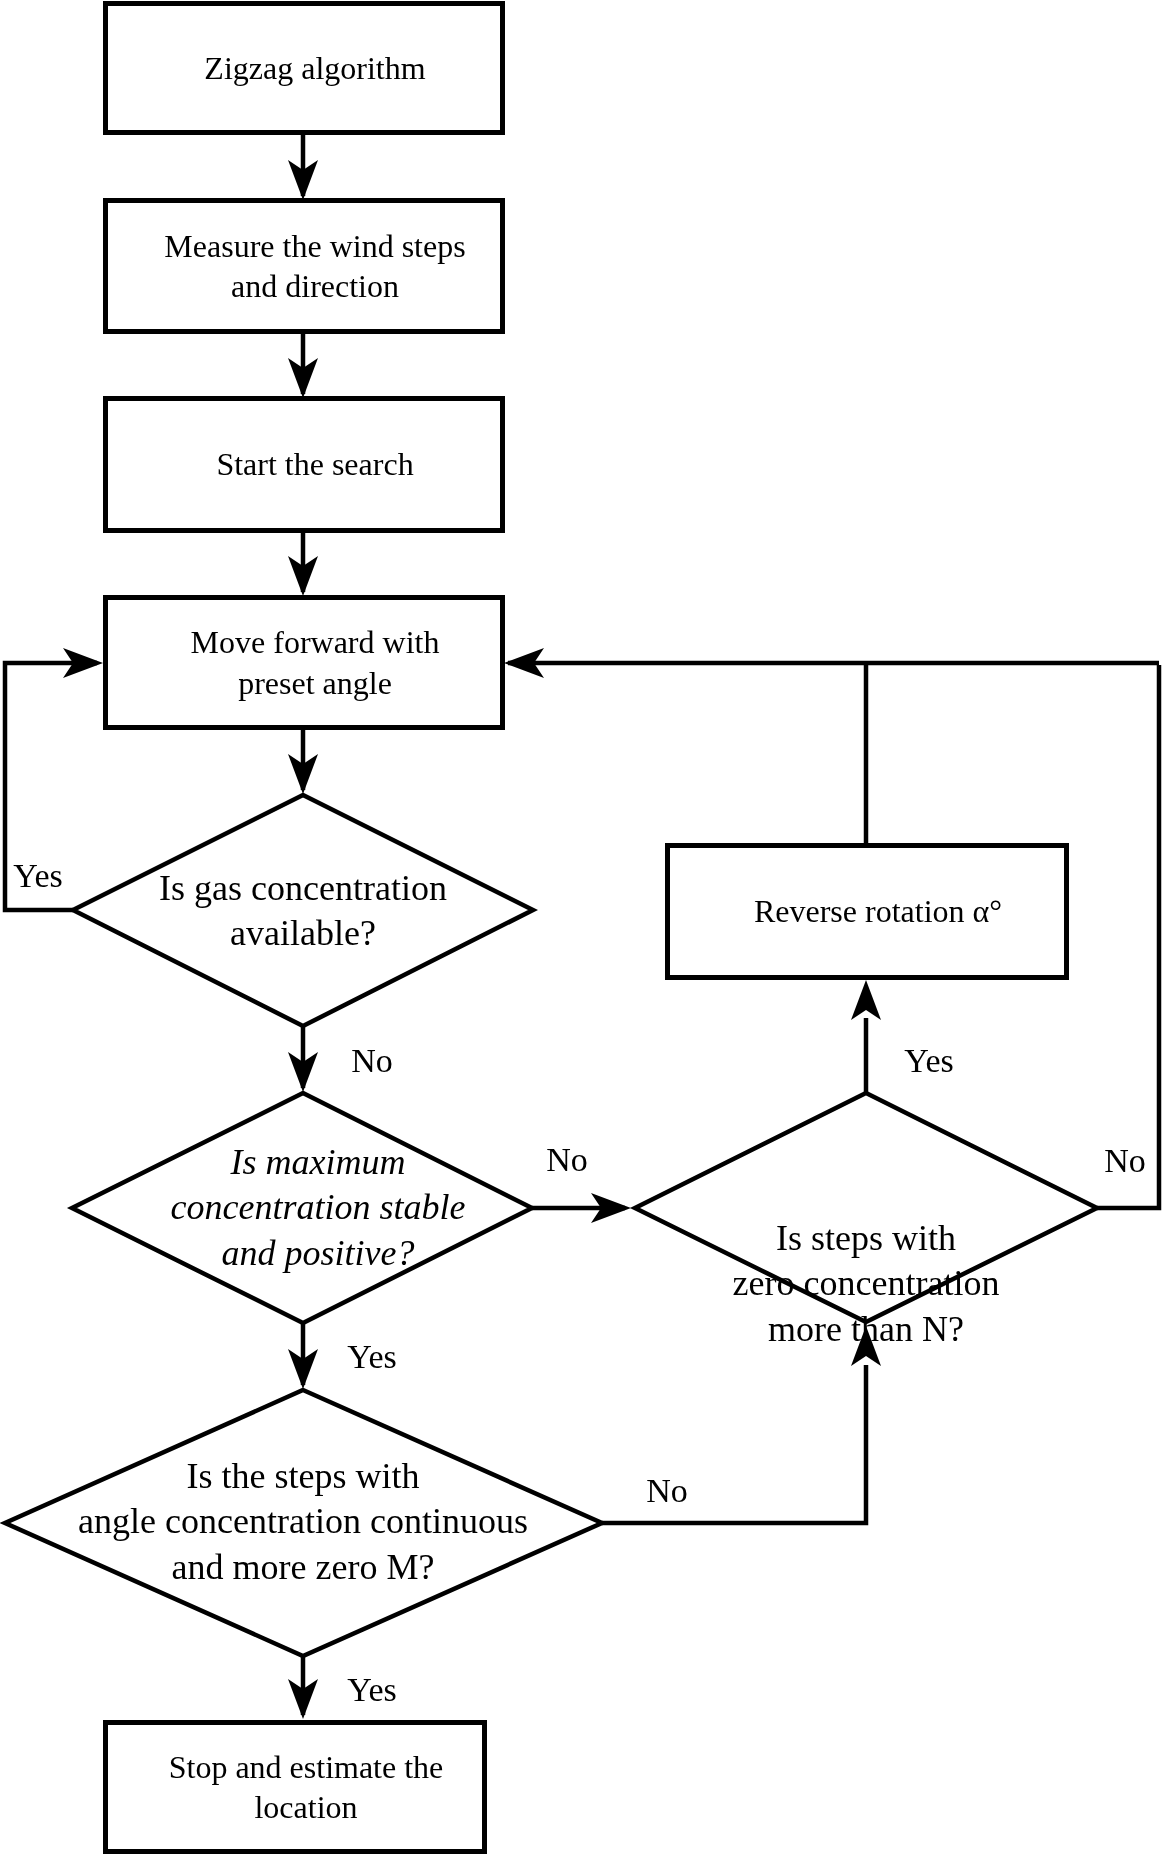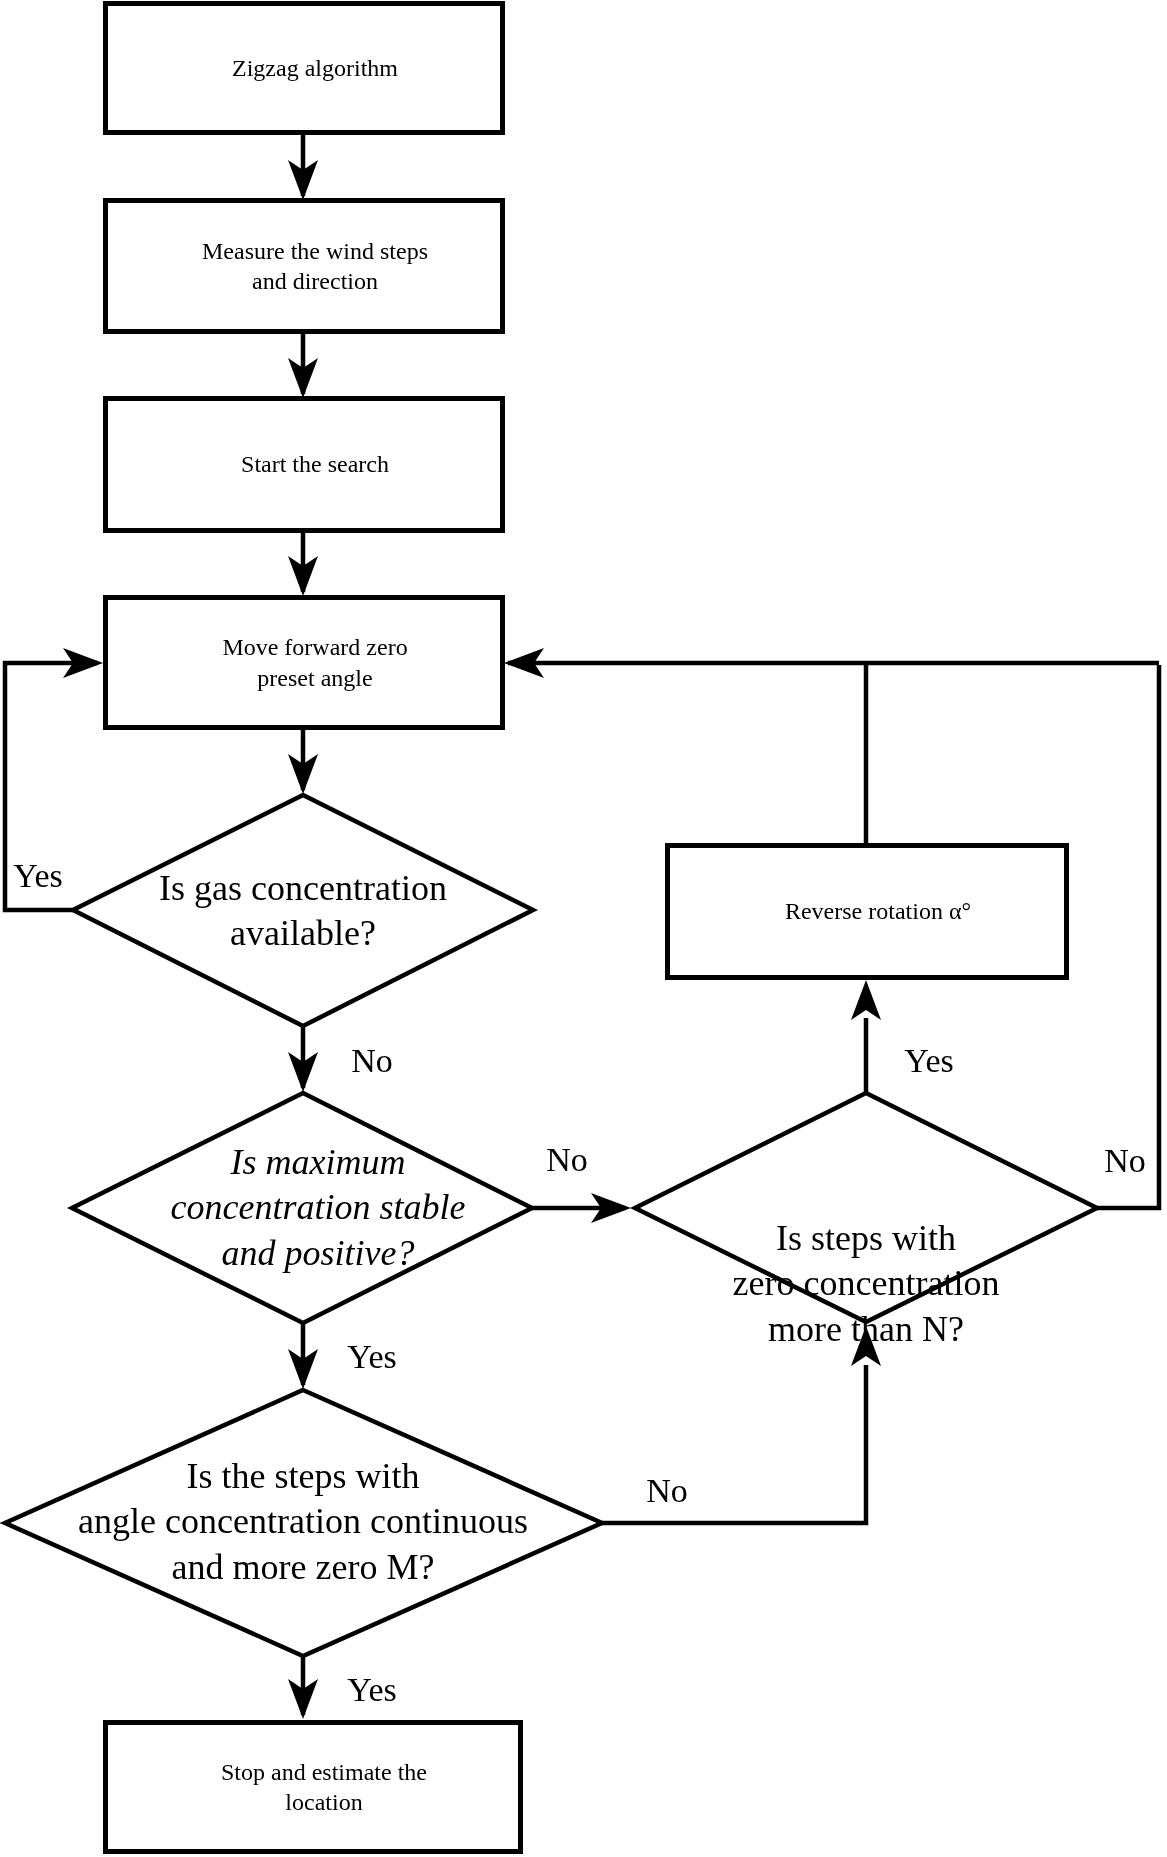--- a/index.html
+++ b/index.html
@@ -26,21 +26,21 @@
   .box {
     position: absolute;
     box-sizing: border-box;
     border: 5px solid #000000;
     background: #ffffff;
     display: flex;
     flex-direction: column;
     align-items: center;
     justify-content: center;
     text-align: center;
-    font-size: 24px;
+    font-size: 32px;
     line-height: 1.26;
     padding-left: 22px;
   }
   .dtext {
     position: absolute;
     transform: translate(-50%, -50%);
     text-align: center;
     font-size: 36px;
     line-height: 1.26;
   }
@@ -116,29 +116,29 @@
   <div class="box" style="left:103px; top:198px; width:402px; height:136px;">
     <div class="tline">Measure the wind steps</div>
     <div class="tline">and direction</div>
   </div>
 
   <div class="box" style="left:103px; top:396px; width:402px; height:137px;">
     <div class="tline">Start the search</div>
   </div>
 
   <div class="box" style="left:103px; top:595px; width:402px; height:135px;">
-    <div class="tline">Move forward zero</div>
+    <div class="tline">Move forward with</div>
     <div class="tline">preset angle</div>
   </div>
 
   <div class="box" style="left:665px; top:843px; width:404px; height:137px;">
     <div class="tline">Reverse rotation α°</div>
   </div>
 
-  <div class="box" style="left:103px; top:1720px; width:420px; height:134px;">
+  <div class="box" style="left:103px; top:1720px; width:384px; height:134px;">
     <div class="tline">Stop and estimate the</div>
     <div class="tline">location</div>
   </div>
 
   <div class="dtext" style="left:303px; top:911px;">
     <div class="tline">Is gas concentration</div>
     <div class="tline">available?</div>
   </div>
 
   <div class="dtext" style="left:318px; top:1208px;font-style:italic;">

